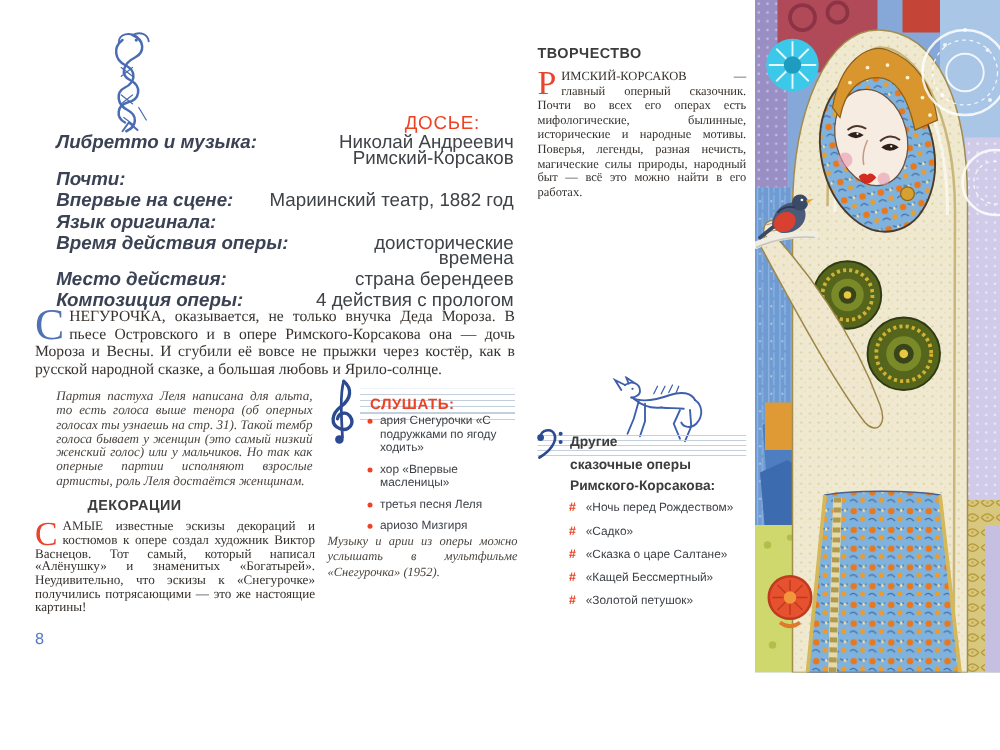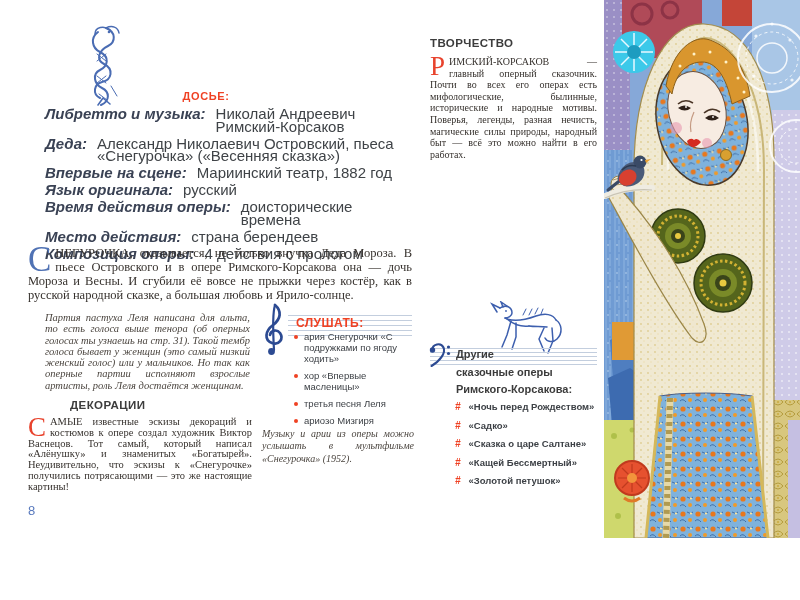--- a/index.html
+++ b/index.html
@@ -2,26 +2,26 @@
 <html><head>
 <meta charset="utf-8">
 <style>
   html,body{margin:0;padding:0;background:#ffffff;}
   #canvas{position:relative;width:800px;height:600px;background:#ffffff;overflow:hidden;
           font-family:"Liberation Sans",sans-serif;}
   .abs{position:absolute;}
 
   
   .title{left:116px;top:30px;font-size:33px;font-weight:400;color:#5072b4;letter-spacing:.5px;}
-  .dossier-heading{left:28px;top:90px;width:356px;text-align:center;font-size:11px;font-weight:bold;
+  .dossier-heading{left:28px;top:90px;width:356px;text-align:right;font-size:15px;font-weight:normal;
                    color:#ef4123;letter-spacing:.6px;}
   .dossier{left:45px;top:108px;width:366px;}
   .drow{display:flex;align-items:flex-start;margin-bottom:4.5px;font-size:15px;line-height:12.5px;}
   .dlabel{font-weight:bold;font-style:italic;color:#3a4254;white-space:nowrap;padding-right:10px;}
-  .dvalue{flex:1;color:#3f4347;}
+  .dvalue{flex:1;text-align:right;color:#3f4347;}
 
   .para{font-family:"Liberation Serif",serif;color:#37322e;text-align:justify;margin:0;}
   .intro{left:28px;top:246px;width:384px;font-size:12.5px;line-height:14px;}
   .dropcap{float:left;font-family:"Liberation Serif",serif;font-weight:400;margin-right:4px;}
   .dropcap.blue{color:#5072b4;font-size:35px;line-height:27px;}
   .dropcap.red{color:#e8432d;font-size:27px;line-height:21px;}
 
   .lel{left:45px;top:312px;width:205px;font-size:10.5px;line-height:11.3px;font-style:italic;color:#4a443e;}
 
   .section-heading{font-size:11.5px;font-weight:bold;color:#3c3c3c;letter-spacing:.4px;}
@@ -47,21 +47,21 @@
                           font-size:10px;line-height:11.6px;margin:0;}
   .tv-col .p2{text-indent:13px;}
   .animal{left:483px;top:301px;}
   .staff.s2{left:430px;top:345px;width:167px;height:20px;
             background:repeating-linear-gradient(to bottom,transparent 0 3px,#c3cede 3px 4px);}
   .bass{left:428px;top:341px;}
   .operas-heading{left:456px;top:346px;font-size:11px;font-weight:bold;color:#3c3c3c;line-height:17.5px;}
   .olist{left:455px;top:401px;width:145px;}
   .oli{display:flex;margin-bottom:7.5px;}
   .sharp{color:#ef4123;font-weight:bold;font-style:italic;font-size:10px;margin-right:8px;line-height:11px;}
-  .olitext{font-size:9.5px;line-height:11px;color:#3d4146;font-weight:bold;}
+  .olitext{font-size:9.5px;line-height:11px;color:#3d4146;}
 
   
   .illustration{left:604px;top:0;width:196px;height:538px;}
 </style>
 </head>
 <body>
 
 <div id="canvas">
 
   <div class="abs" style="left:86px;top:24px;width:38px;height:84px;">
@@ -79,32 +79,30 @@
 
   <div class="abs dossier-heading">ДОСЬЕ:</div>
   <div class="abs dossier">
 
       <div class="drow">
         <span class="dlabel">Либретто и музыка:</span>
         <span class="dvalue">Николай Андреевич Римский-Корсаков</span>
       </div>
 
       <div class="drow">
-        <span class="dlabel">Деда:</span>
-        <span class="dvalue">Александр Николаевич Островский, пьеса «Снегурочка» («Весенняя сказка»)</span>
+        <span class="dlabel">Почти:</span>
       </div>
 
       <div class="drow">
         <span class="dlabel">Впервые на сцене:</span>
         <span class="dvalue">Мариинский театр, 1882 год</span>
       </div>
 
       <div class="drow">
         <span class="dlabel">Язык оригинала:</span>
-        <span class="dvalue">русский</span>
       </div>
 
       <div class="drow">
         <span class="dlabel">Время действия оперы:</span>
         <span class="dvalue">доисторические времена</span>
       </div>
 
       <div class="drow">
         <span class="dlabel">Место действия:</span>
         <span class="dvalue">страна берендеев</span>

